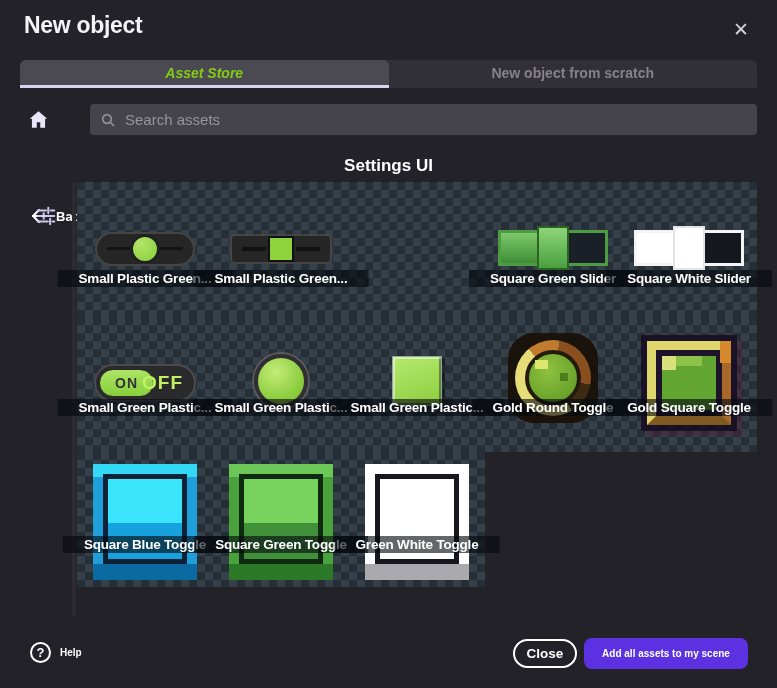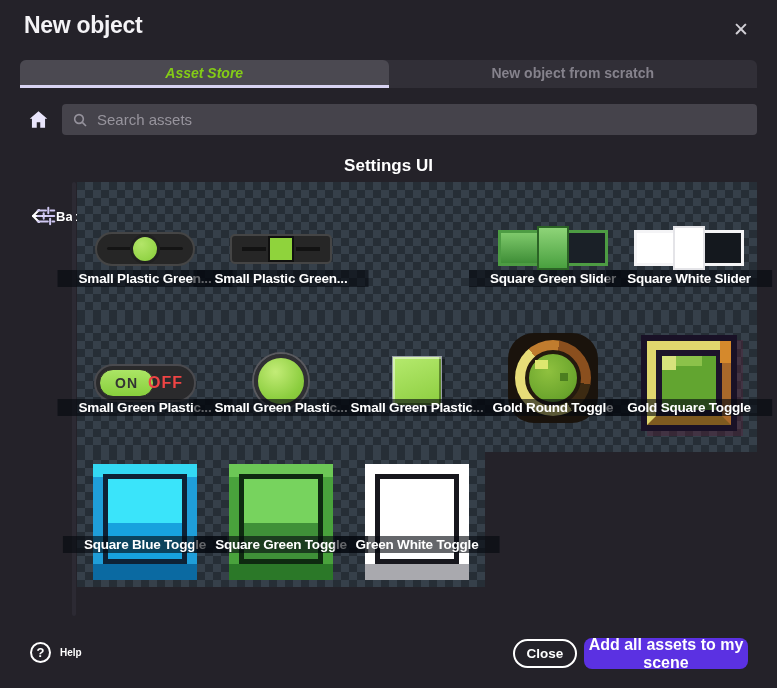--- a/index.html
+++ b/index.html
@@ -40,21 +40,21 @@
   }
 
   
   .search-row {
     position:absolute; left:28px; top:104px; width:729px; height:31px;
     display:flex; align-items:center;
   }
   .home-icon { width:21px; height:21px; margin-right:13px; flex:0 0 auto; cursor:pointer; }
   .search-box {
     flex:1; height:31px; background:#45434b; border-radius:4px;
-    display:flex; align-items:center; padding:0 10px;
+    display:flex; align-items:center; padding:0 10px;margin-left:28px;
   }
   .search-box svg { width:16px; height:16px; margin-right:9px; flex:0 0 auto; }
   .search-box input {
     background:transparent; border:none; outline:none;
     color:#ddd; font-size:15px; width:100%;
     font-family:"Liberation Sans", sans-serif;
   }
   .search-box input::placeholder { color:#97949d; }
 
   
@@ -135,21 +135,21 @@
   .px-white .knob  { background:#ffffff; border-color:#e4e4e8; }
 
   
   .onoff { top:47px; width:102px; height:38px; background:#2a2a2c;
     border:2px solid #4a4a4e; border-radius:19px; }
   .onoff .on { position:absolute; left:3px; top:3px; width:55px; height:28px; border-radius:14px;
     background:linear-gradient(180deg,#abe565,#88cf3c); border:1px solid #2b2b2b;
     display:flex; align-items:center; justify-content:center;
     font-size:14px; font-weight:700; color:#333; letter-spacing:1px; }
   .onoff .off { position:absolute; right:11px; top:50%; transform:translateY(-50%);
-    font-size:16px; font-weight:700; color:#ef4444; letter-spacing:1px; }
+    font-size:19px; font-weight:700; color:#bef264; letter-spacing:1px; }
 
   .circle-btn { top:37px; width:54px; height:54px; border-radius:50%;
     background:radial-gradient(circle at 38% 30%,#c3ec77,#8bcd3e 65%,#7cba33);
     border:4px solid #303033; box-shadow:0 0 0 2px #5a5a5f; }
 
   .square-btn { top:39px; width:50px; height:50px;
     background:linear-gradient(160deg,#b5ea6e,#8ccd3f); border:1px solid #9aa0a8;
     box-shadow:inset 2px 2px 0 rgba(255,255,255,.45), inset -2px -2px 0 rgba(20,40,0,.45),
       3px 3px 0 rgba(0,0,0,.35); }
 
@@ -191,21 +191,21 @@
     display:flex; align-items:center; justify-content:center;
     font-size:13px; font-weight:bold; color:#fff; }
   .help-lbl { font-size:10px; font-weight:bold; color:#fff; }
   .close-btn { position:absolute; left:513px; top:639px; width:64px; height:29px;
     border:2px solid #fff; border-radius:15px; background:transparent;
     color:#fff; font-size:13.5px; font-weight:bold; cursor:pointer;
     display:flex; align-items:center; justify-content:center;
     font-family:"Liberation Sans", sans-serif; }
   .add-btn { position:absolute; left:584px; top:638px; width:164px; height:31px;
     border:none; border-radius:8px; background:#5b31e2;
-    color:#fff; font-size:16px; font-weight:bold; cursor:pointer;
+    color:#fff; font-size:10px; font-weight:bold; cursor:pointer;
     display:flex; align-items:center; justify-content:center;
     font-family:"Liberation Sans", sans-serif; }
 </style>
 </head>
 <body>
 
 <div class="dlg-title">New object</div>
 <div class="close-x">✕</div>
 
 <div class="tabs">

